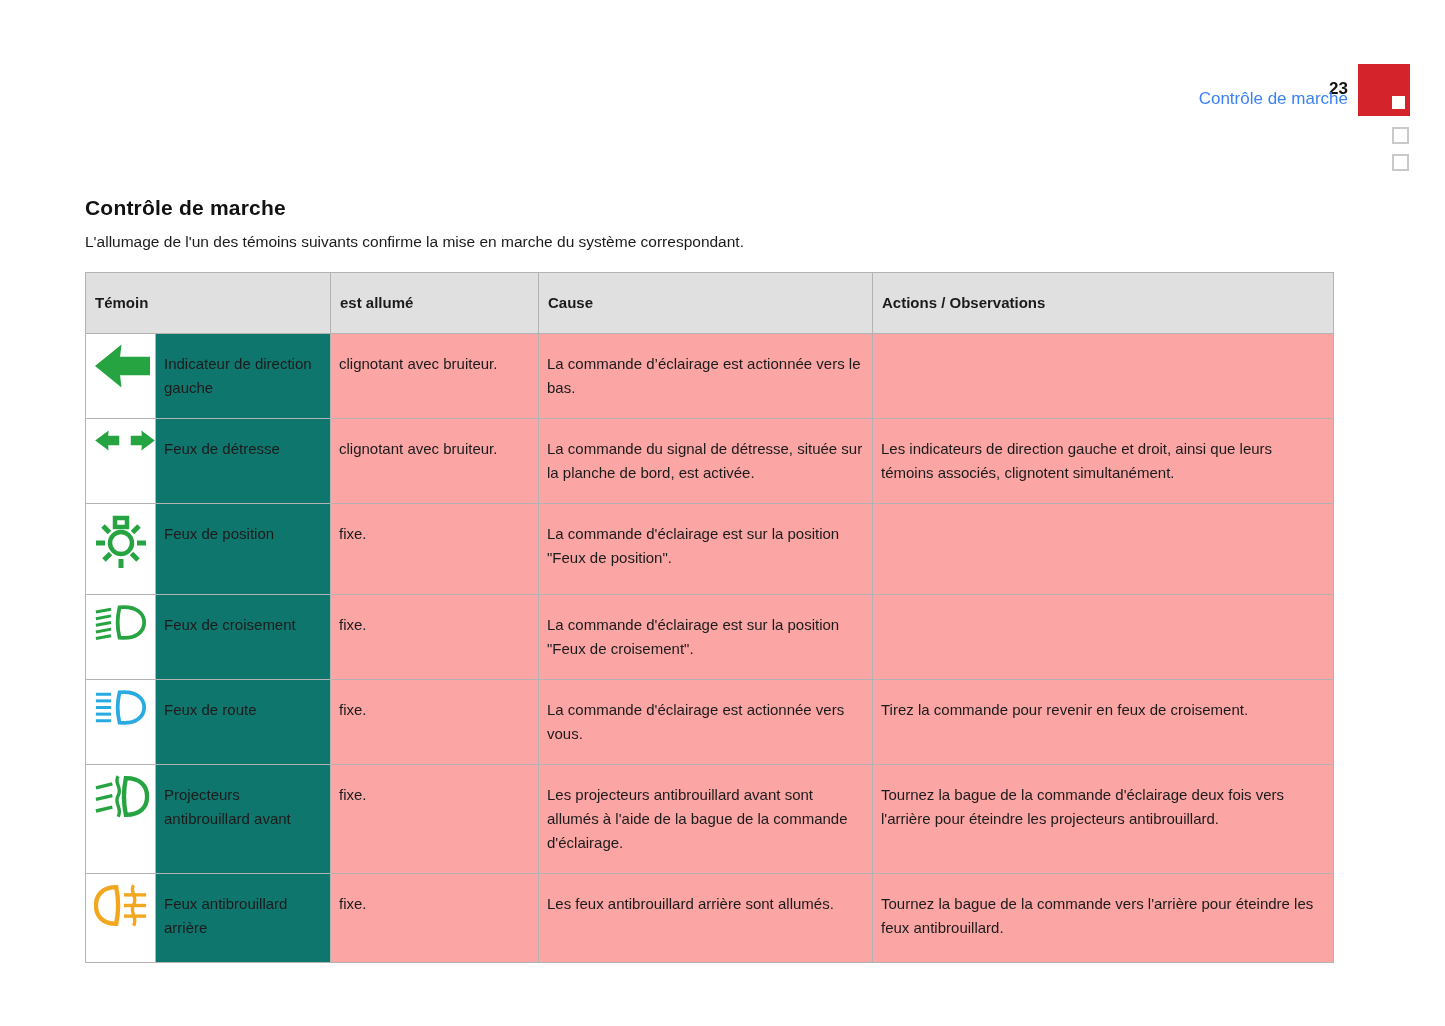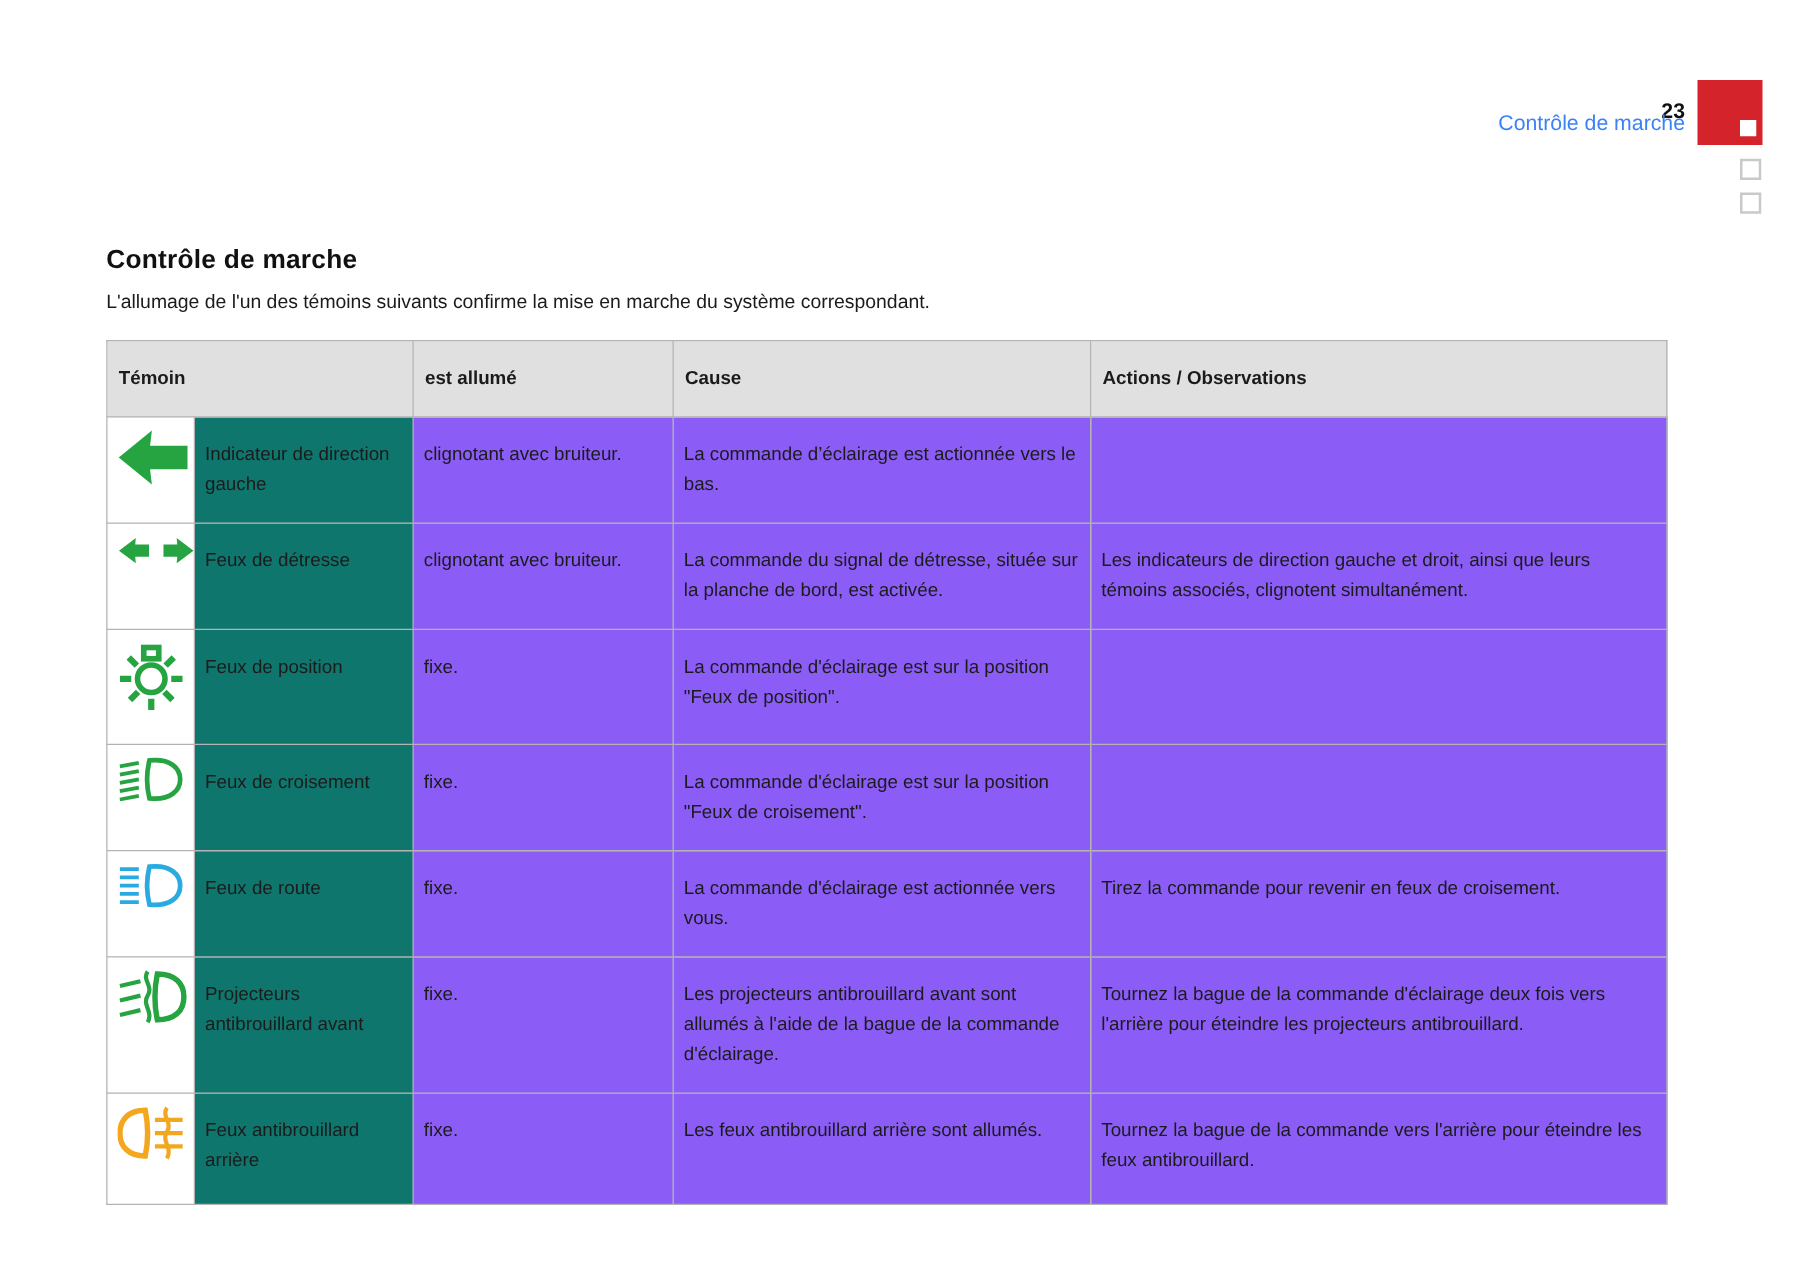--- a/index.html
+++ b/index.html
@@ -21,21 +21,21 @@
   h1.title { font-size:21px; font-weight:bold; letter-spacing:0.2px; margin-bottom:13px; color:#111; }
   p.intro { font-size:15.5px; margin-bottom:21px; }
 
   table.telltales { width:1248px; border-collapse:collapse; table-layout:fixed; }
   th, td { border:1px solid #b3b3b3; vertical-align:top; padding:18px 8px; font-size:15px; line-height:1.6; }
   thead th { background:#e0e0e0; text-align:left; height:48px; vertical-align:middle; font-weight:bold; padding-left:9px; }
   tbody tr { height:69px; }
   tbody tr:nth-child(3), tbody tr:nth-child(7), tbody tr:nth-child(8) { height:89px; }
   td.icon-cell { text-align:center; padding-top:9px; background:#fff; }
   td.name-cell { background:#0f766e; font-weight:normal; }
-  td.cause-cell, td.actions-cell, td.lit-cell { background:#8b5cf6;margin-top:44px; }
+  td.cause-cell, td.actions-cell, td.lit-cell { background:#fca5a5;margin-top:44px; }
   .icon-holder svg { display:inline-block; }
 </style>
 </head>
 <body>
 
 <div class="page">
 
   <div class="page-num">23</div>
   <div class="section-title">Contrôle de marche</div>
   <div class="red-square" style="background: rgb(213, 35, 44);">

